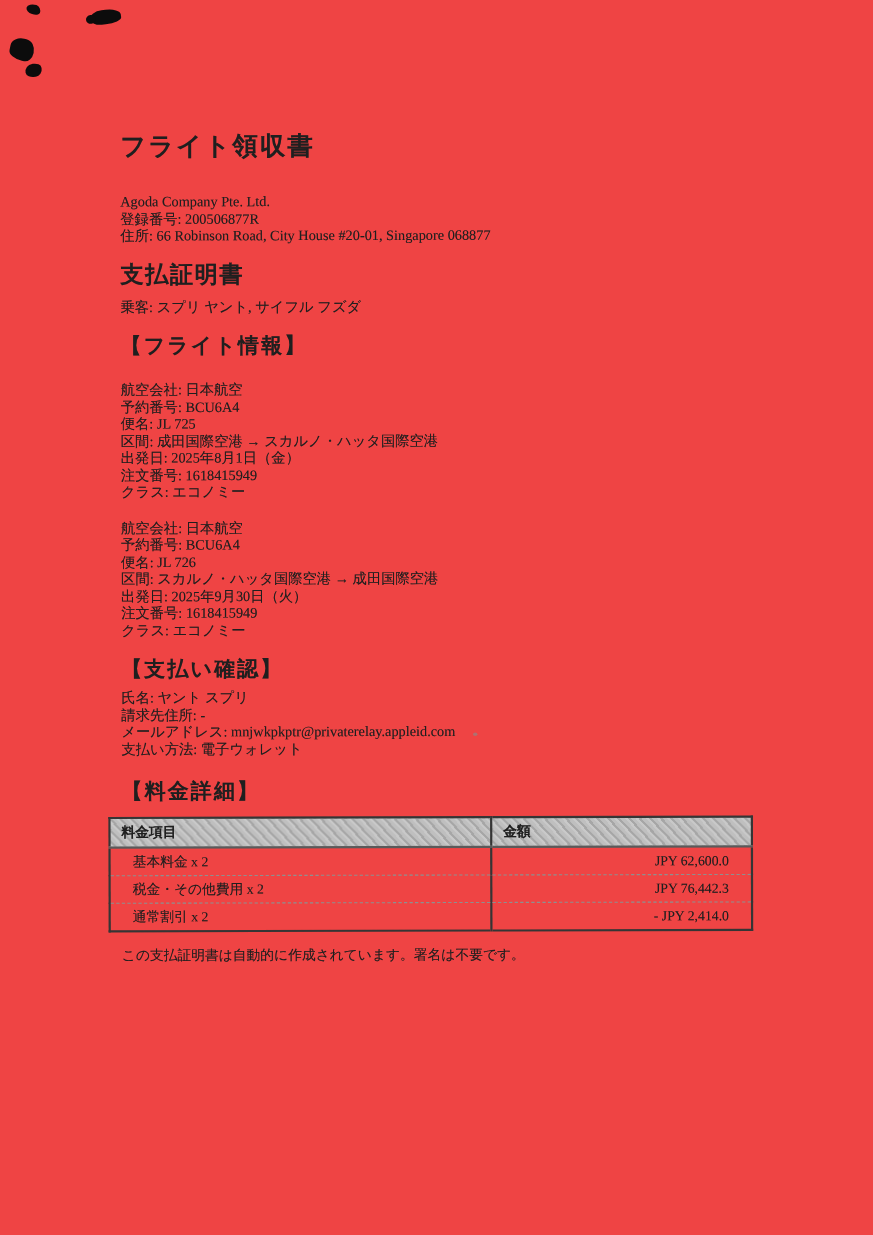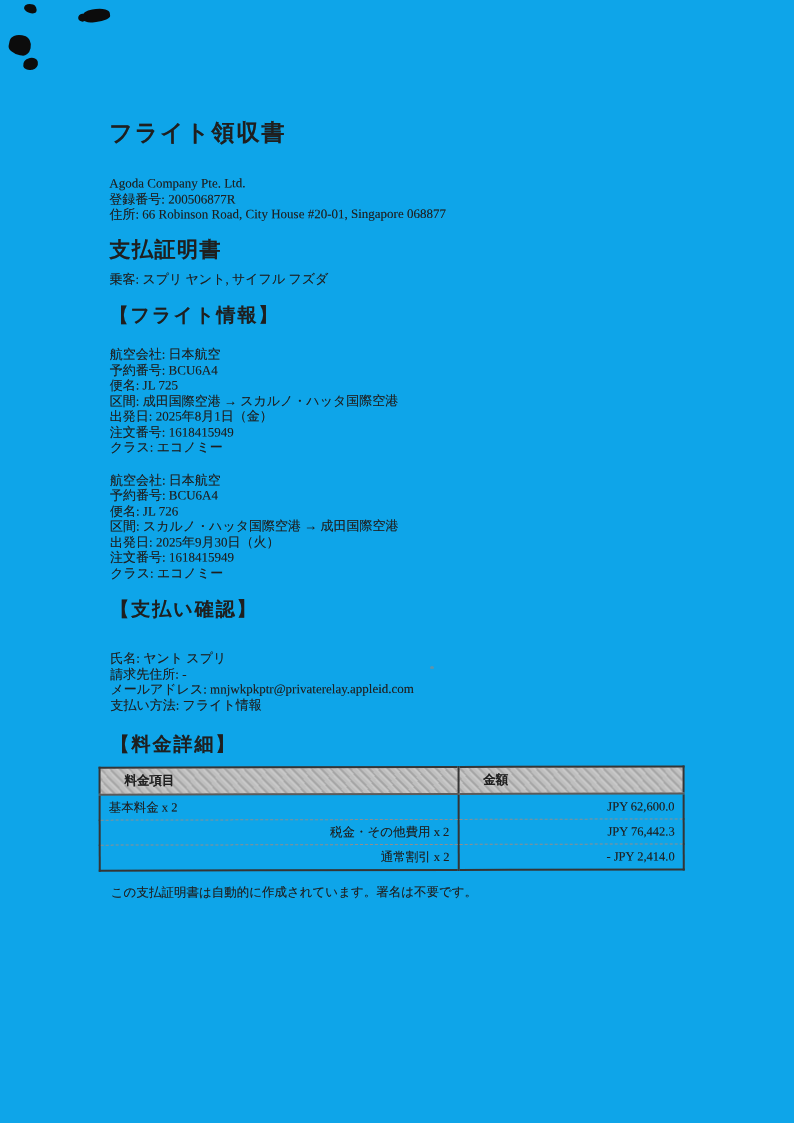--- a/index.html
+++ b/index.html
@@ -4,21 +4,21 @@
 <style>
   html, body {
     margin: 0;
     padding: 0;
     background: #ffffff;
   }
   .sheet {
     position: relative;
     width: 794px;
     height: 1123px;
-    background: #0ea5e9;
+    background: #ef4444;
     overflow: hidden;
     font-family: "Liberation Serif", "DejaVu Serif", serif;
     color: #1f1f1f;
   }
   .content {
     position: absolute;
     left: 110px;
     top: 118px;
     width: 600px;
     transform: rotate(-0.12deg);
@@ -46,51 +46,50 @@
   .section-heading {
     font-size: 19px;
     line-height: 26px;
     font-weight: 700;
     letter-spacing: 2px;
     margin: 16px 0 0 0;
   }
   .section-heading.fee { margin-top: 19px; }
   .flight-block { margin-top: 18px; }
   .flight-block.second { margin-top: 17px; }
-  .payment-block { margin-top: 28px; }
+  .payment-block { margin-top: 4px; }
   .fee-table {
     border-collapse: collapse;
     width: 586px;
     margin: 9px 0 0 -12px;
     border: 2px solid #353535;
     font-size: 12.5px;
   }
   .fee-table th {
     height: 25px;
-    padding: 0 24px;
+    padding: 0 10px;
     text-align: left;
     font-weight: 600;
     background-color: #b4b4b4;
     background-image: repeating-linear-gradient(47deg,
       rgba(255,255,255,0.28) 0 2px,
       rgba(40,40,40,0.10) 2px 4px,
       rgba(255,255,255,0.14) 4px 7px);
     border-bottom: 2px solid #5a5a5a;
   }
   .fee-table td {
     height: 24px;
-    padding: 0 8px;
+    padding: 0 20px;
   }
   .fee-table th + th,
   .fee-table td + td {
     border-left: 2px solid #353535;
   }
   .fee-table tbody tr + tr td {
     border-top: 1.5px dashed #8f8f8f;
-    text-align: right;
   }
   .amt { text-align: right; }
   .footer-note {
     margin-top: 13px;
     font-size: 12.5px;
     line-height: 16px;
   }
   
   .blob {
     position: absolute;
@@ -179,21 +178,21 @@
       <div class="line">注文番号: 1618415949</div>
       <div class="line">クラス: エコノミー</div>
     </div>
 
     <h3 class="section-heading">【支払い確認】</h3>
 
     <div class="payment-block">
       <div class="line">氏名: ヤント スプリ</div>
       <div class="line">請求先住所: -</div>
       <div class="line">メールアドレス: mnjwkpkptr@privaterelay.appleid.com</div>
-      <div class="line">支払い方法: フライト情報</div>
+      <div class="line">支払い方法: 電子ウォレット</div>
     </div>
 
     <h3 class="section-heading fee">【料金詳細】</h3>
 
     <table class="fee-table">
       <thead>
         <tr>
           <th>料金項目</th>
           <th>金額</th>
         </tr>

